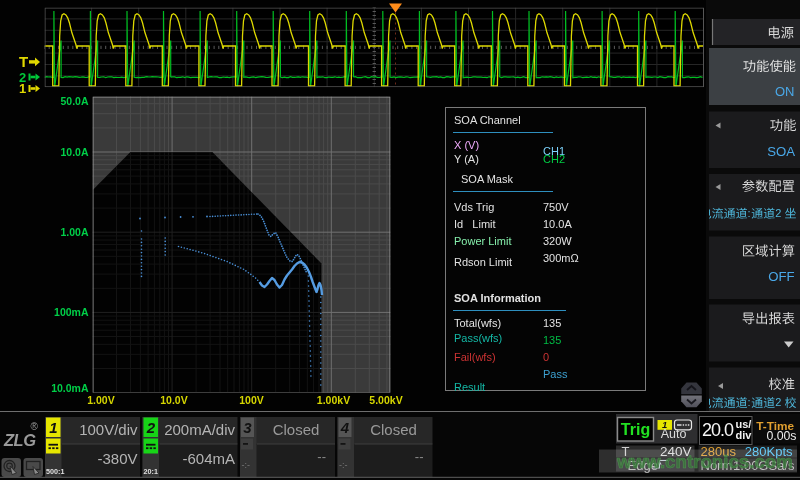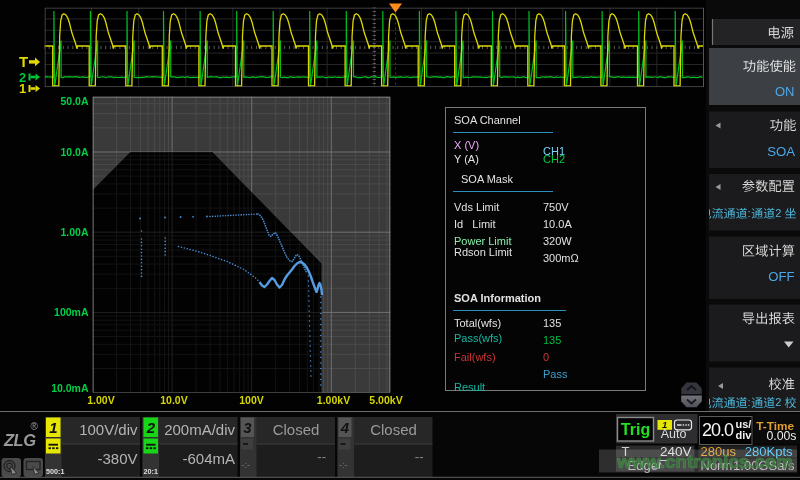--- a/index.html
+++ b/index.html
@@ -518,27 +518,27 @@
 </svg>
 <div class="abs" style="left:445px;top:107px;width:199px;height:282px;background:#040404;border:1px solid #7a7a7a;font-size:11px;color:#e2e2e2;">
 <div class="abs" style="left:8px;top:6px;">SOA Channel</div>
 <div class="abs" style="left:7px;top:23.5px;width:100px;height:1px;background:#2e8fbf"></div>
 <div class="abs" style="left:8px;top:31px;color:#f0abfc">X (V)</div>
     <div class="abs" style="left:97px;top:37px;color:#7dd3fc">CH1</div>
 <div class="abs" style="left:8px;top:44.5px;color:#e2e2e2">Y (A)</div>
     <div class="abs" style="left:97px;top:44.5px;color:#00cc44">CH2</div>
 <div class="abs" style="left:8px;top:65px;margin-left:7px;">SOA Mask</div>
 <div class="abs" style="left:7px;top:82.5px;width:100px;height:1px;background:#2e8fbf"></div>
-<div class="abs" style="left:8px;top:93px;color:#e2e2e2">Vds Limit</div>
+<div class="abs" style="left:8px;top:93px;color:#e2e2e2">Vds Trig</div>
     <div class="abs" style="left:97px;top:93px;color:#e2e2e2">750V</div>
 <div class="abs" style="left:8px;top:110px;color:#e2e2e2">Id&nbsp;&nbsp; Limit</div>
     <div class="abs" style="left:97px;top:110px;color:#e2e2e2">10.0A</div>
 <div class="abs" style="left:8px;top:127px;color:#86efac">Power Limit</div>
     <div class="abs" style="left:97px;top:127px;color:#e2e2e2">320W</div>
-<div class="abs" style="left:8px;top:138px;color:#e2e2e2">Rdson Limit</div>
+<div class="abs" style="left:8px;top:148px;color:#e2e2e2">Rdson Limit</div>
     <div class="abs" style="left:97px;top:144px;color:#e2e2e2">300mΩ</div>
 <div class="abs" style="left:8px;top:184px;font-weight:bold;">SOA Information</div>
 <div class="abs" style="left:7px;top:201.5px;width:113px;height:1px;background:#2e8fbf"></div>
 <div class="abs" style="left:8px;top:208.5px;color:#e2e2e2">Total(wfs)</div>
     <div class="abs" style="left:97px;top:208.5px;color:#e2e2e2">135</div>
 <div class="abs" style="left:8px;top:224px;color:#14b8a6">Pass(wfs)</div>
     <div class="abs" style="left:97px;top:225.5px;color:#00bb44">135</div>
 <div class="abs" style="left:8px;top:242.5px;color:#cc3333">Fail(wfs)</div>
     <div class="abs" style="left:97px;top:242.5px;color:#cc3333">0</div>
 <div class="abs" style="left:8px;top:273px;color:#14b8a6">Result</div>

